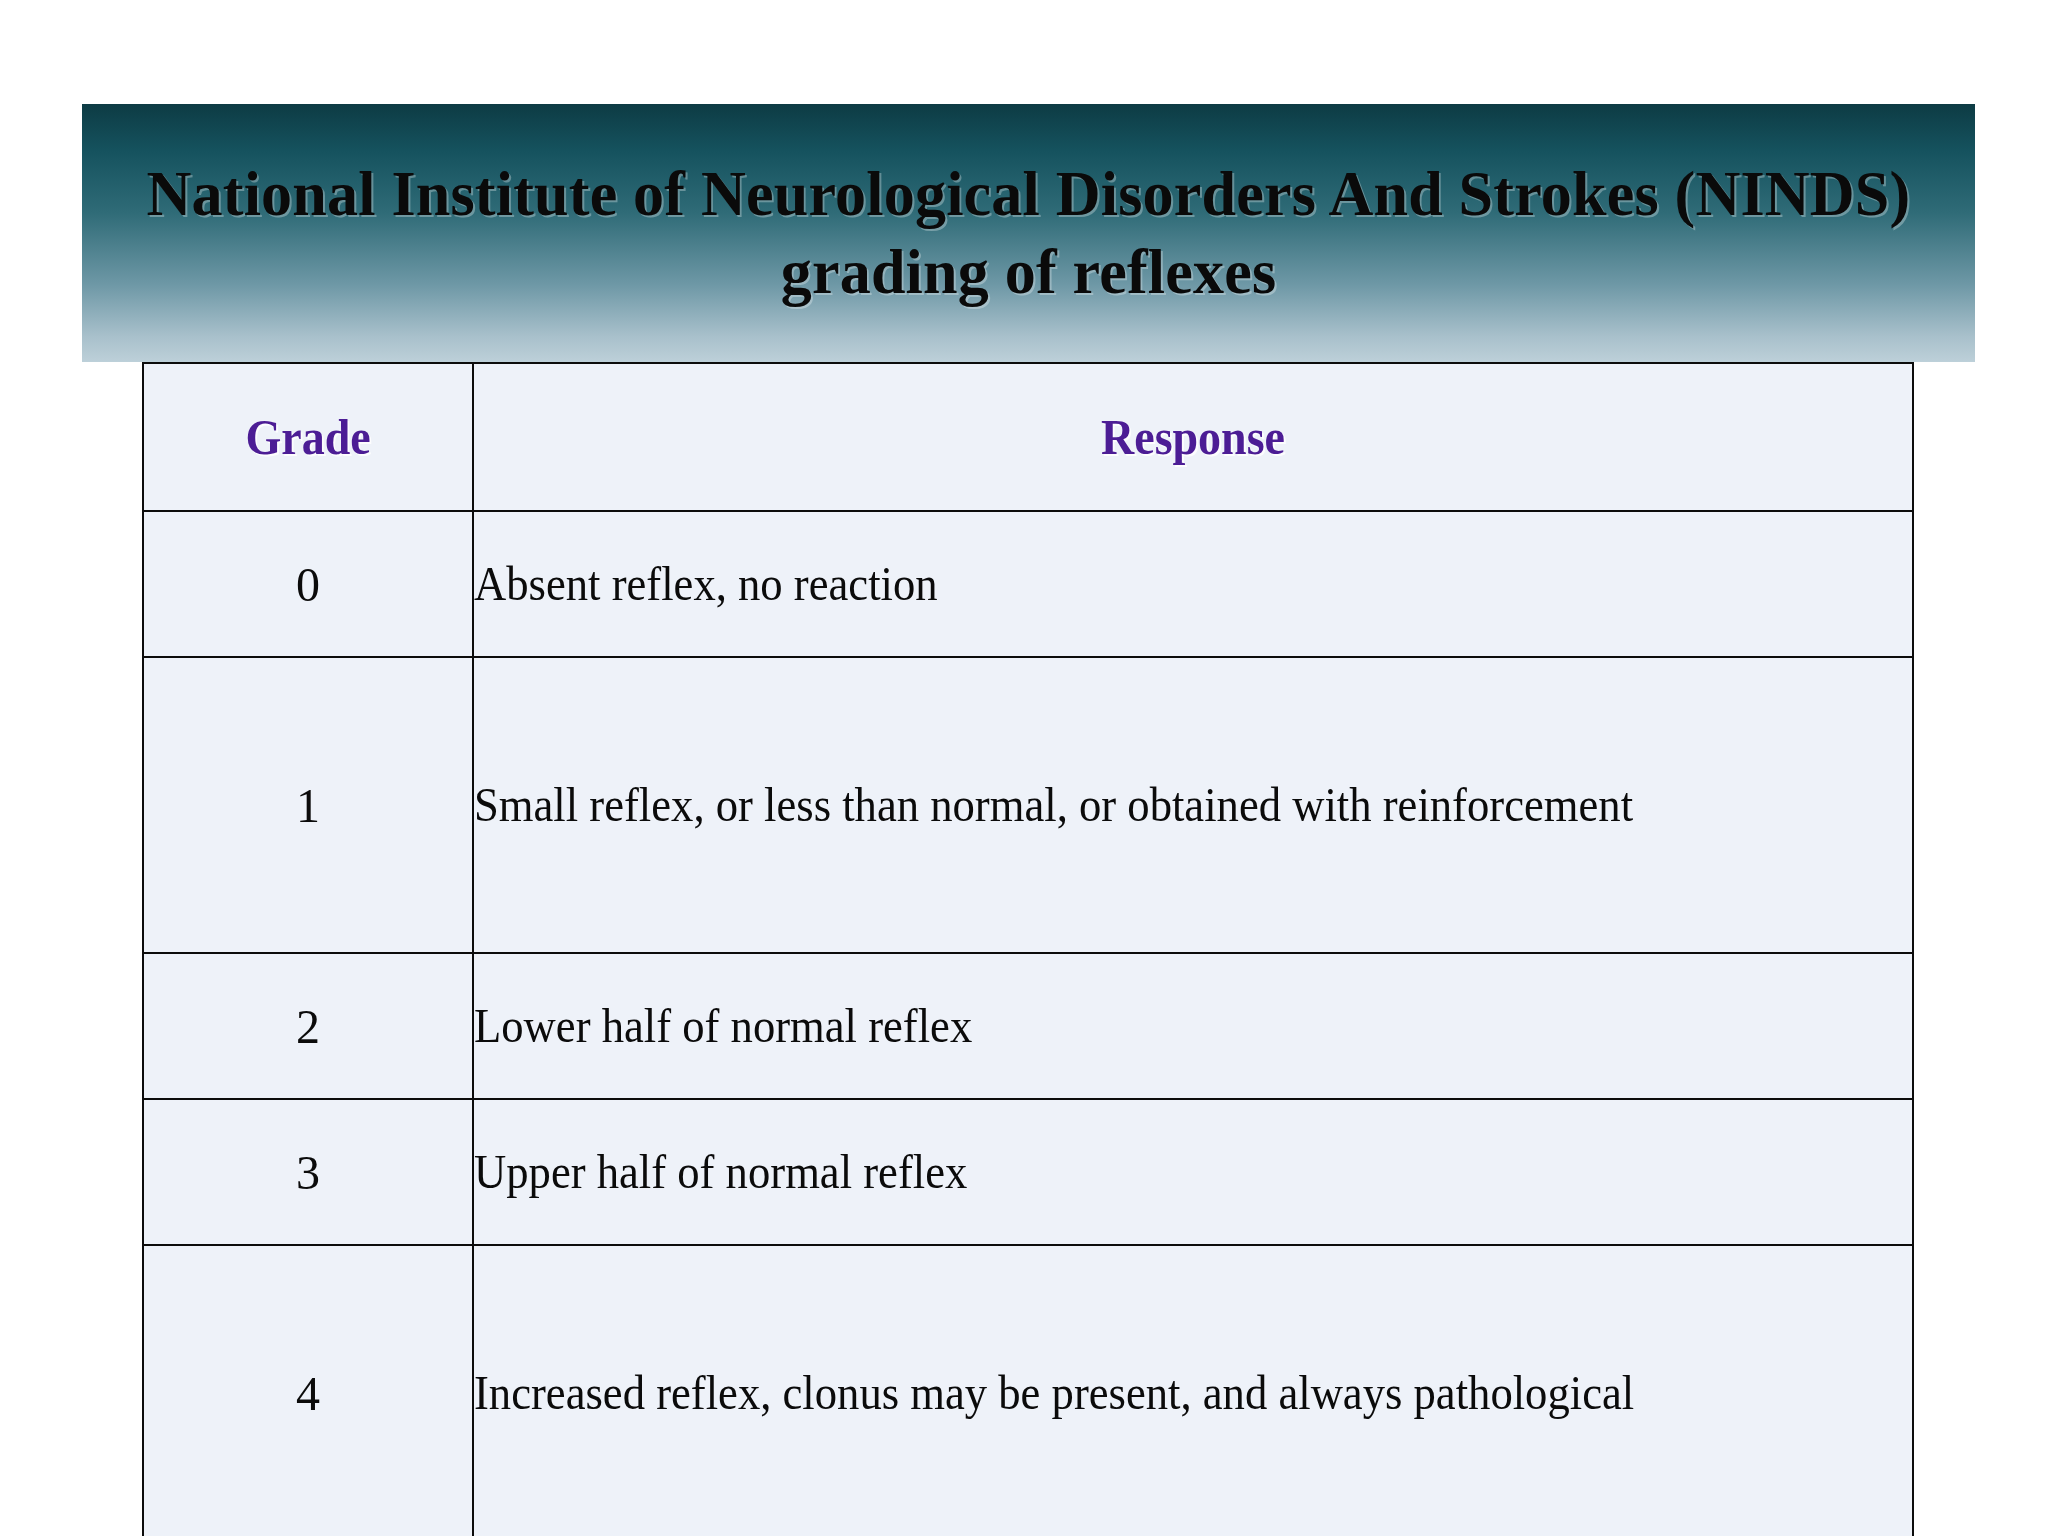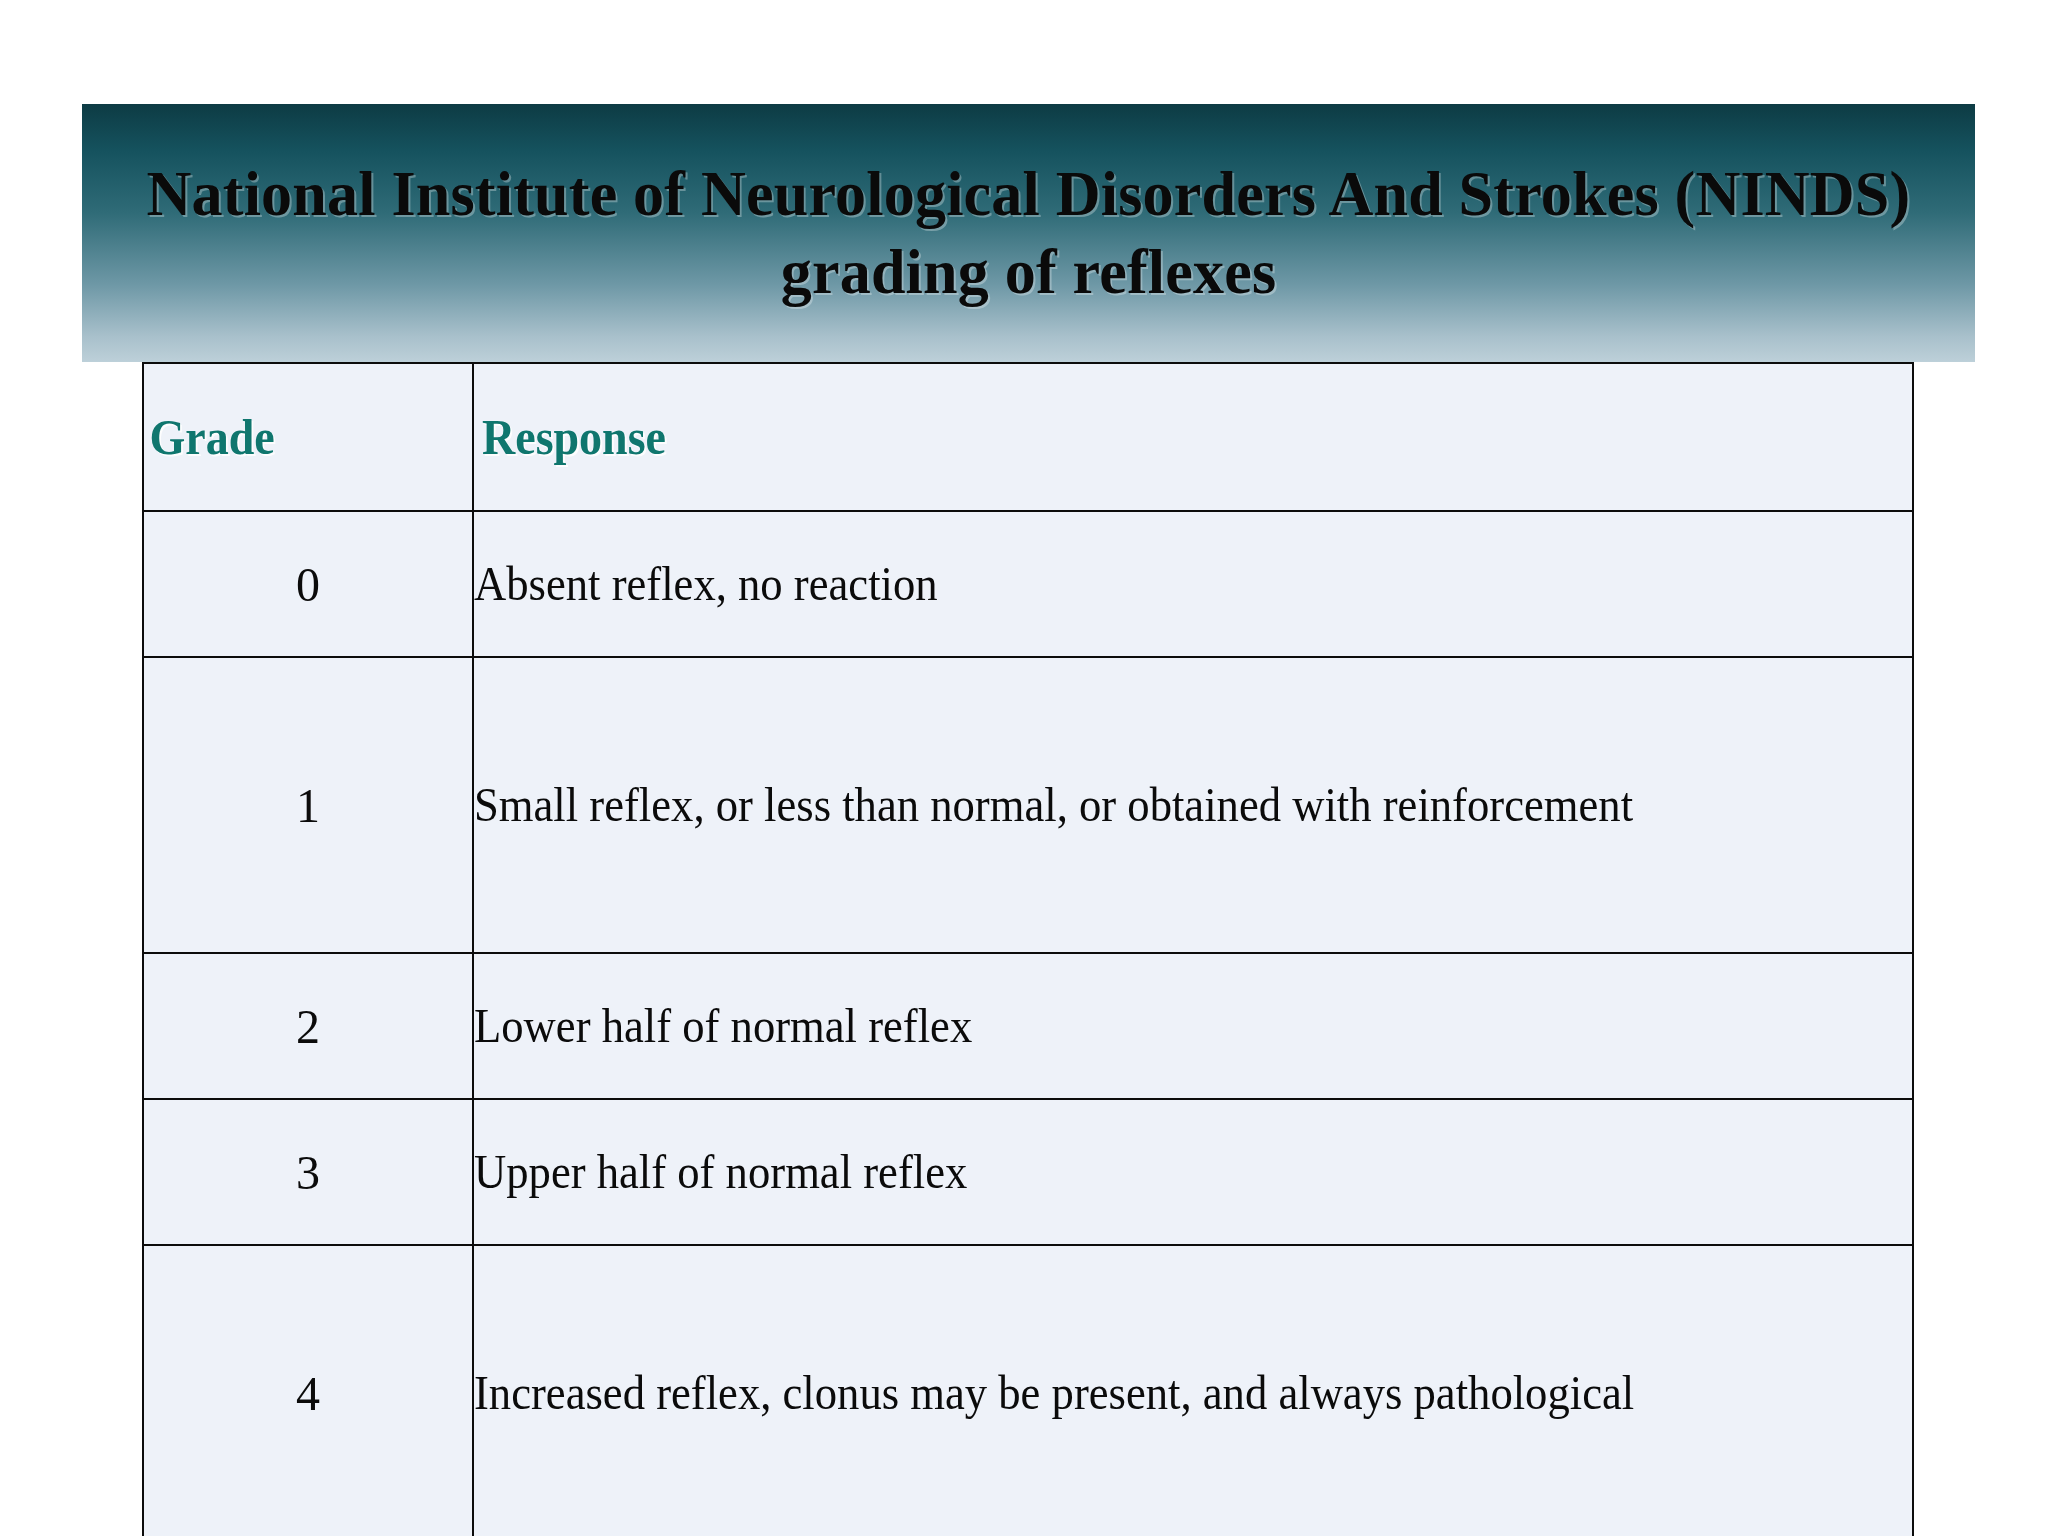--- a/index.html
+++ b/index.html
@@ -73,24 +73,24 @@
     background: #eef2f9;
     padding: 0;
     vertical-align: middle;
     box-sizing: border-box;
   }
   .col-grade { width: 330px; }
   .col-response { width: 1440px; }
 
   .th-cell {
     height: 148px;
-    text-align: left;
+    text-align: center;
     font-size: 50px;
     font-weight: bold;
-    color: #0f766e;
+    color: #4c1d95;
     text-shadow: 2px 2px 0 rgba(255,255,255,0.85);
     font-stretch: condensed;
     font-family: Liberation Serif, serif;
   }
   .th-inner {
     display: inline-block;
     transform: scaleX(0.92);
   }
 
   .cell-grade {

